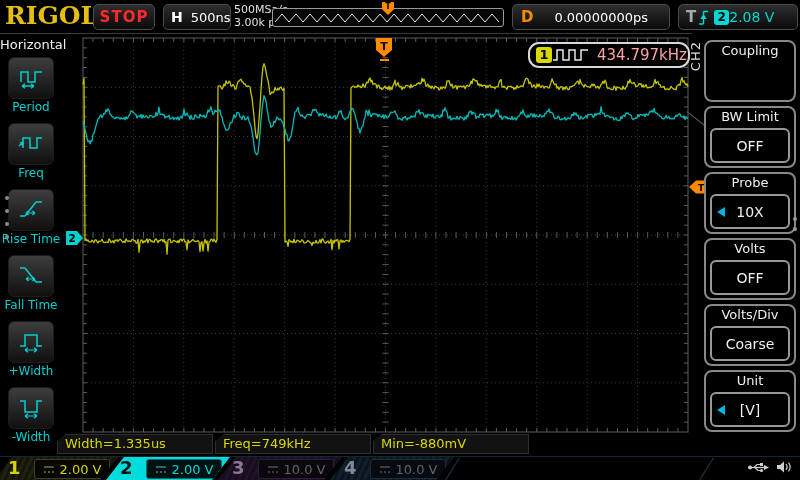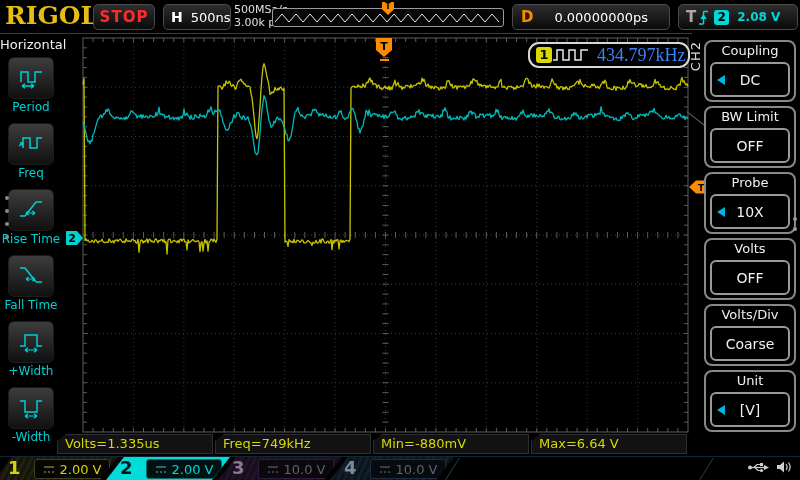--- a/index.html
+++ b/index.html
@@ -24,38 +24,38 @@
   .pv-marker{position:absolute;left:50%;margin-left:-6px;top:-7px;width:12px;height:13px;
              background:#ff8a00;clip-path:polygon(0 0,100% 0,100% 55%,50% 100%,0 55%);
              color:#000;font-size:8px;font-weight:bold;text-align:center;line-height:10px;}
   .d-chip{left:512px;width:156px;}
   .d-chip .pfx{color:#ff8a00;font-weight:bold;font-size:15px;margin-left:8px;}
   .d-chip .val{color:#fff;font-size:13px;margin:0 auto;}
   .t-chip{left:678px;width:118px;}
   .t-chip .pfx{color:#aaa;font-weight:bold;font-size:15px;margin-left:7px;}
   .t-chip .badge{width:15px;height:15px;background:#00d8d8;border-radius:3px;color:#000;
                  font-weight:bold;font-size:12px;text-align:center;line-height:15px;margin-left:5px;}
-  .t-chip .val{color:#00d8d8;font-size:12px;margin-left:8px;font-weight:bold;}
+  .t-chip .val{color:#00d8d8;font-size:14px;}
   
   .leftbar{position:absolute;left:0;top:33px;width:62px;height:422px;z-index:3;}
   .lm-title{position:absolute;left:0;top:4px;width:62px;text-align:left;color:#f0f0f0;font-size:13px;}
   .lm-item{position:absolute;left:0;width:62px;text-align:center;}
   .lm-btn{margin:0 auto;width:44px;height:40px;background:linear-gradient(#3d3d3d,#101010);
           border:1px solid #1c1c1c;border-radius:6px;display:flex;align-items:center;justify-content:center;}
   .lm-label{margin-top:1px;color:#00d0d0;font-size:12px;}
   .pagedot{position:absolute;left:5px;width:4px;height:4px;border-radius:50%;background:#8a8a8a;}
   
   #scope-svg{position:absolute;left:0;top:0;z-index:1;}
   
   .counter{position:absolute;left:528px;top:42px;width:158px;height:22px;z-index:5;
            background:rgba(0,0,0,.88);border:2px solid #d8d8d8;border-radius:11px;
            display:flex;align-items:center;}
   .counter .badge{width:16px;height:16px;background:#d8d800;border-radius:3px;color:#000;
                   font-weight:bold;font-size:13px;text-align:center;line-height:16px;margin-left:6px;}
-  .counter .val{color:#3b82f6;font-size:18px;margin-left:7px;font-family:Liberation Serif, serif;}
+  .counter .val{color:#fca5a5;font-size:15px;margin-left:7px;}
   
   .rightbar{position:absolute;left:684px;top:33px;width:116px;height:422px;z-index:3;}
   .rm-chlabel{position:absolute;left:4px;top:8px;color:#ddd;font-size:13px;
               writing-mode:vertical-rl;transform:rotate(180deg);letter-spacing:1px;}
   .rm-notch{position:absolute;left:0px;top:86px;width:26px;height:1px;background:#555;
             transform:rotate(38deg);}
   .rm-item{position:absolute;left:20px;width:92px;height:62px;background:#000;
            border:2px solid #888;border-radius:8px;box-sizing:border-box;}
   .rm-title{text-align:center;color:#f0f0f0;font-size:13px;margin-top:1px;}
   .rm-value{position:absolute;left:4px;right:4px;top:20px;bottom:3px;border:2px solid #999;
@@ -540,24 +540,20 @@
     </svg>
     <span class="val">434.797kHz</span>
   </div>
 
   <div class="rightbar">
     <div class="rm-chlabel">CH2</div>
     <div class="rm-notch"></div>
 
     <div class="rm-item" style="top:7px">
       <div class="rm-title">Coupling</div>
-      <div class="rm-value">
-          <span class="rm-arrow"></span>
-        <span>DC</span>
-        </div>
     </div>
     <div class="rm-item" style="top:73px">
       <div class="rm-title">BW Limit</div>
       <div class="rm-value">
           <span>OFF</span>
         </div>
     </div>
     <div class="rm-item" style="top:139px">
       <div class="rm-title">Probe</div>
       <div class="rm-value">
@@ -583,24 +579,23 @@
           <span class="rm-arrow"></span>
         <span>[V]</span>
         </div>
     </div>
 
     <div class="rm-dot" style="top:184px"></div>
     <div class="rm-dot" style="top:194px"></div>
   </div>
 
   <div class="measurebar">
-    <div class="mslot" style="left:57px">Volts=1.335us</div>
+    <div class="mslot" style="left:57px">Width=1.335us</div>
     <div class="mslot" style="left:215px">Freq=749kHz</div>
     <div class="mslot" style="left:373px">Min=-880mV</div>
-    <div class="mslot" style="left:531px">Max=6.64 V</div>
   </div>
 
   <div class="chanbar">
     <div class="chseg ch1">
       <span class="digit">1</span>
       <span class="vbox">
           <svg width="12" height="9" viewBox="0 0 12 9">
           <path d="M1,2 H11 M1,7 H3 M5,7 H7 M9,7 H11" stroke="#a8a860" stroke-width="1.2"></path>
           </svg>
         <span>2.00 V</span>

